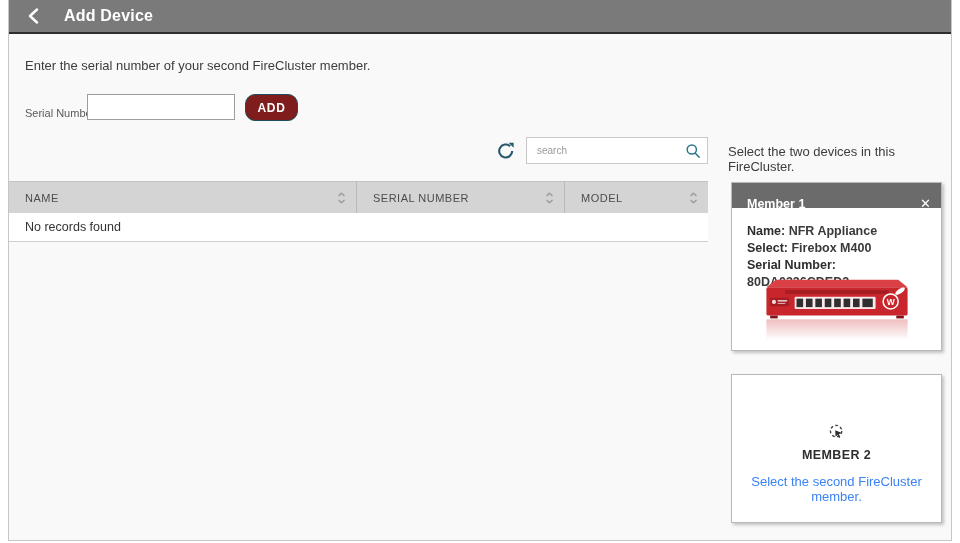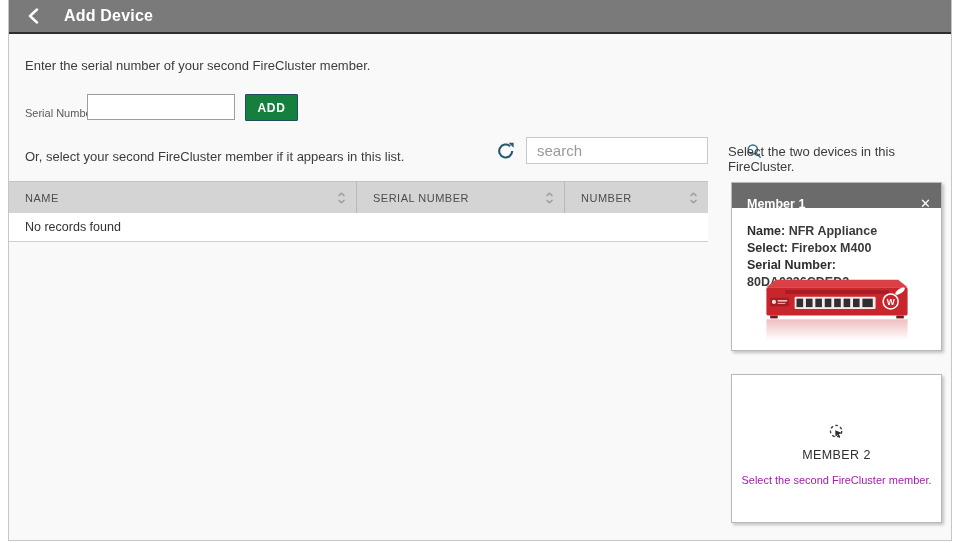--- a/index.html
+++ b/index.html
@@ -12,30 +12,30 @@
             border-bottom:2px solid #2e2e2e; display:flex; align-items:center;gap:8px; }
   .back-btn { width:20px; height:20px; margin-left:14px; display:flex; align-items:center; justify-content:center; cursor:pointer; }
   .page-title { color:#ffffff; font-size:16px; font-weight:bold; margin-left:13px; letter-spacing:0.2px; }
 
   
   .instruction { position:absolute; left:16px; top:58px; font-size:13px; color:#3c3c3c; }
   .serial-label { position:absolute; left:16px; top:107px; font-size:11px; color:#5a5a5a; }
   .serial-input { position:absolute; left:78px; top:94px; width:148px; height:26px;
                   border:1px solid #9d9d9d; background:#ffffff; font-size:13px; padding:0 8px; color:#333; outline:none; }
   .add-btn { position:absolute; left:236px; top:94px; width:53px; height:27px;
-             background:#15803d; border:1px solid #1c4e5c; border-radius:1px;
+             background:#7f1d1d; border:1px solid #1c4e5c; border-radius:10px;
              color:#ffffff; font-size:12px; font-weight:bold; letter-spacing:0.6px; cursor:pointer;
              font-family:"Liberation Sans","DejaVu Sans",sans-serif; }
   .or-text { position:absolute; left:16px; top:149px; font-size:13px; color:#3c3c3c; }
 
   
   .refresh-btn { position:absolute; left:487px; top:141px; width:20px; height:20px; cursor:pointer; }
   .search-wrap { position:absolute; left:517px; top:137px; width:182px; height:27px;
                  background:#ffffff; border:1px solid #c9c9c9; display:flex; align-items:center; }
-  .search-input { flex:1; border:none; outline:none; background:transparent; font-size:15px; color:#8b5cf6; padding:0 10px;
+  .search-input { flex:1; border:none; outline:none; background:transparent; font-size:10px; color:#8b5cf6; padding:0 10px;
                   font-family:"Liberation Sans","DejaVu Sans",sans-serif; }
   .search-input::placeholder { color:#9a9a9a; }
   .search-btn { width:28px; height:100%; display:flex; align-items:center; justify-content:center; cursor:pointer; }
 
   .select-two { position:absolute; left:719px; top:144px; font-size:13px; color:#3c3c3c; }
 
   
   .table { position:absolute; left:0; top:181px; width:699px; }
   .thead { display:flex; height:32px; background:#d4d4d4; border-top:1px solid #c2c2c2; }
   .th { display:flex; align-items:center; justify-content:space-between; padding:0 10px 0 16px;
@@ -56,43 +56,42 @@
   .card-header { height:25px; background:#6b6b6b; display:flex; align-items:center; justify-content:space-between; padding:16px 10px 0 15px; }
   .card-title { color:#ffffff; font-size:12.5px; font-weight:bold; }
   .card-close { color:#ffffff; font-size:13px; font-weight:bold; cursor:pointer; line-height:1; }
   .card-body { padding:15px 10px 0 15px; }
   .prop-line { font-size:12.5px; color:#3a3a3a; line-height:17px;font-weight:bold; }
   .prop-line b { color:#2e2e2e; }
   .device-img { position:absolute; left:25px; top:90px; width:160px; height:72px; }
 
   .m2-body { display:flex; flex-direction:column; align-items:center; text-align:center; padding-top:48px; }
   .m2-icon { width:18px; height:18px; margin-bottom:7px; }
-  .m2-title { font-size:12.5px; font-weight:normal; color:#2e2e2e; letter-spacing:0.4px; margin-bottom:12px; }
-  .m2-desc { font-size:11px; color:#a21caf; padding:0 4px; }
+  .m2-title { font-size:12.5px; font-weight:bold; color:#2e2e2e; letter-spacing:0.4px; margin-bottom:12px; }
+  .m2-desc { font-size:13px; color:#3b82f6; padding:0 4px; }
 </style>
 </head>
 <body>
 
 <div class="app">
 
   <div class="topbar">
     <div class="back-btn">
       <svg width="11" height="16" viewBox="0 0 11 16">
         <polyline points="9,1.5 2,8 9,14.5" fill="none" stroke="#ffffff" stroke-width="2.4" stroke-linecap="round" stroke-linejoin="round"></polyline>
       </svg>
     </div>
     <div class="page-title">Add Device</div>
   </div>
 
   <div class="instruction">Enter the serial number of your second FireCluster member.</div>
   <label class="serial-label">Serial Number</label>
   <input class="serial-input" type="text" value="" style="">
   <button class="add-btn">ADD</button>
 
-  <div class="or-text">Or, select your second FireCluster member if it appears in this list.</div>
 
   <div class="refresh-btn">
     <svg width="20" height="20" viewBox="0 0 20 20">
       <path d="M16.2 10 a6.5 6.5 0 1 1 -2.1 -4.8" fill="none" stroke="#27586b" stroke-width="2.1"></path>
       <polygon points="12.6,1.8 17.6,1.8 17.6,6.8" fill="#27586b"></polygon>
     </svg>
   </div>
 
   <div class="search-wrap">
     <input class="search-input" type="text" placeholder="search" style="">
@@ -120,21 +119,21 @@
       <div class="th th-serial">
         <span>SERIAL NUMBER</span>
         <span class="sort-icon">
           <svg width="9" height="12" viewBox="0 0 9 12">
             <polyline points="1.5,4 4.5,1.2 7.5,4" fill="none" stroke="#9a9a9a" stroke-width="1.4"></polyline>
             <polyline points="1.5,8 4.5,10.8 7.5,8" fill="none" stroke="#9a9a9a" stroke-width="1.4"></polyline>
           </svg>
         </span>
       </div>
       <div class="th th-model">
-        <span>NUMBER</span>
+        <span>MODEL</span>
         <span class="sort-icon">
           <svg width="9" height="12" viewBox="0 0 9 12">
             <polyline points="1.5,4 4.5,1.2 7.5,4" fill="none" stroke="#9a9a9a" stroke-width="1.4"></polyline>
             <polyline points="1.5,8 4.5,10.8 7.5,8" fill="none" stroke="#9a9a9a" stroke-width="1.4"></polyline>
           </svg>
         </span>
       </div>
     </div>
     <div class="empty-row">No records found</div>
   </div>

